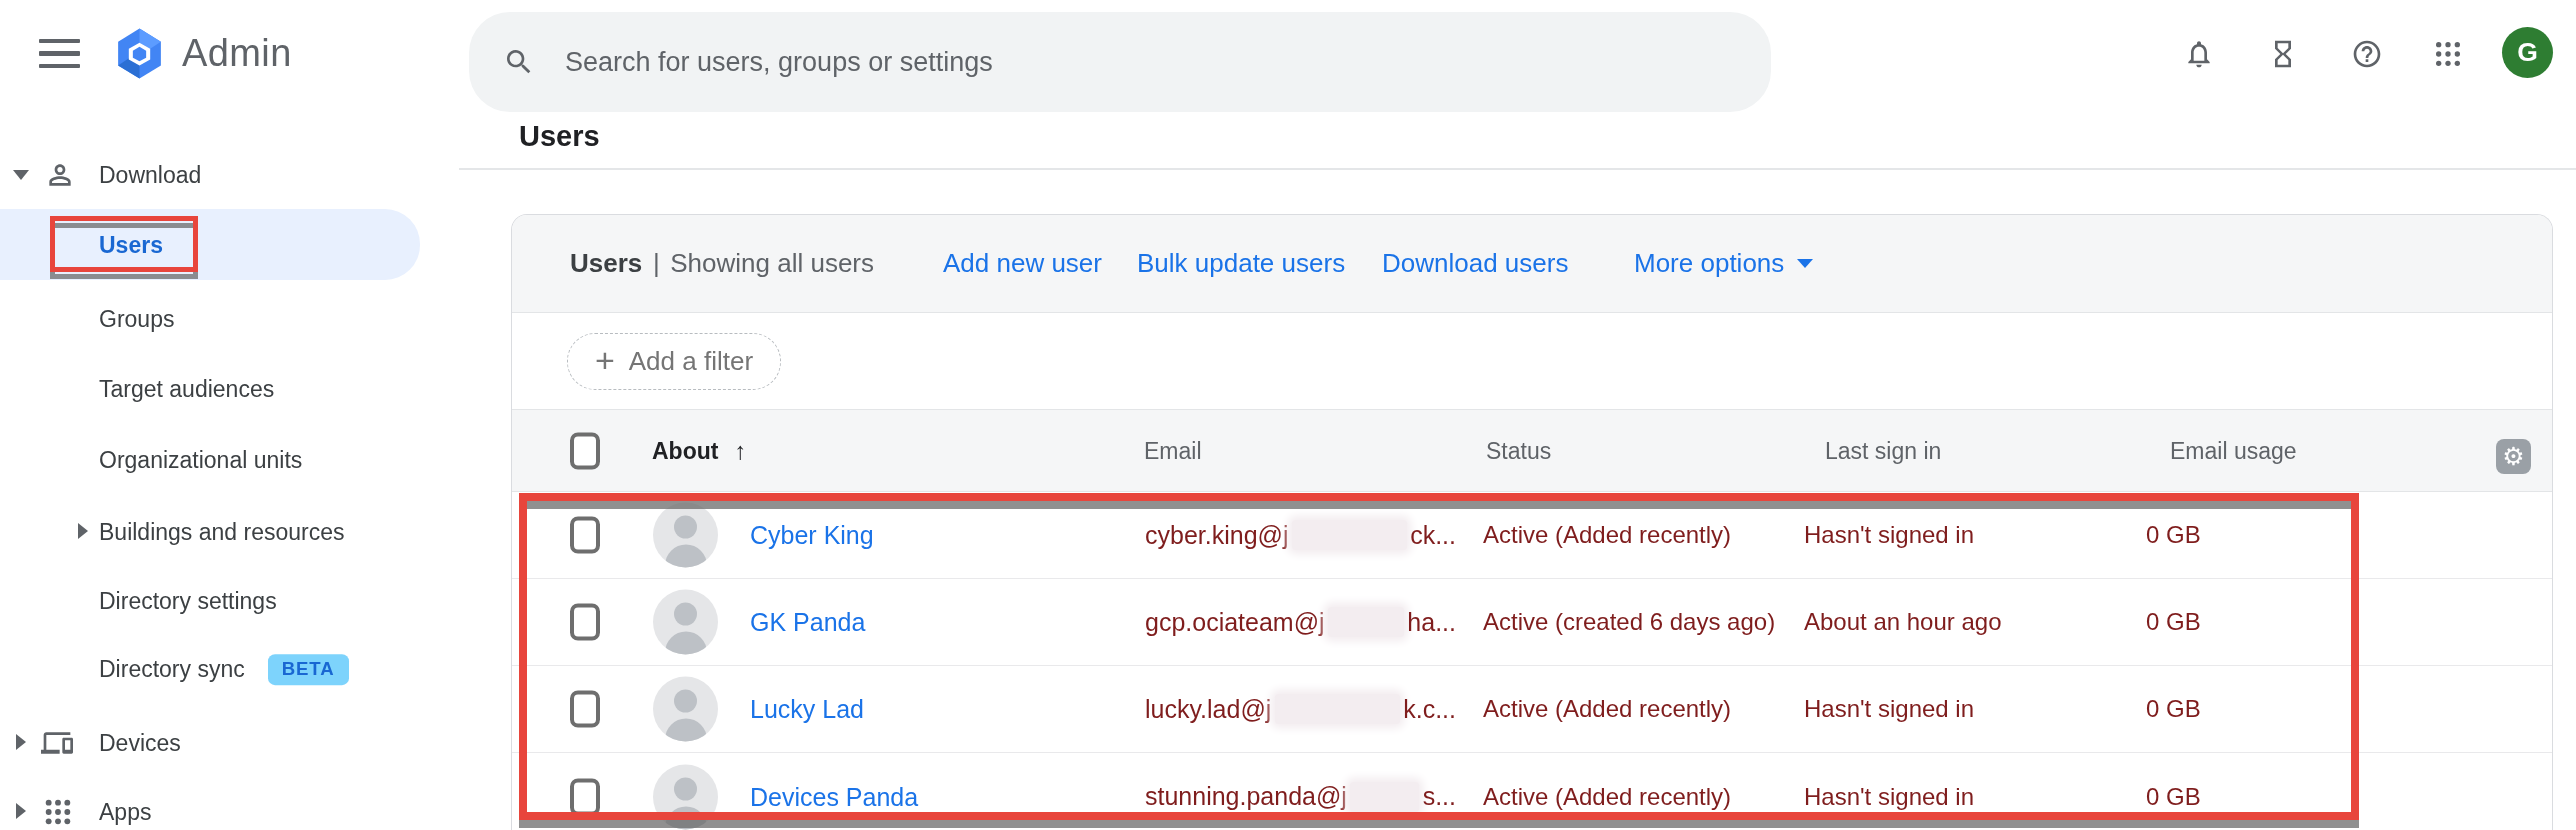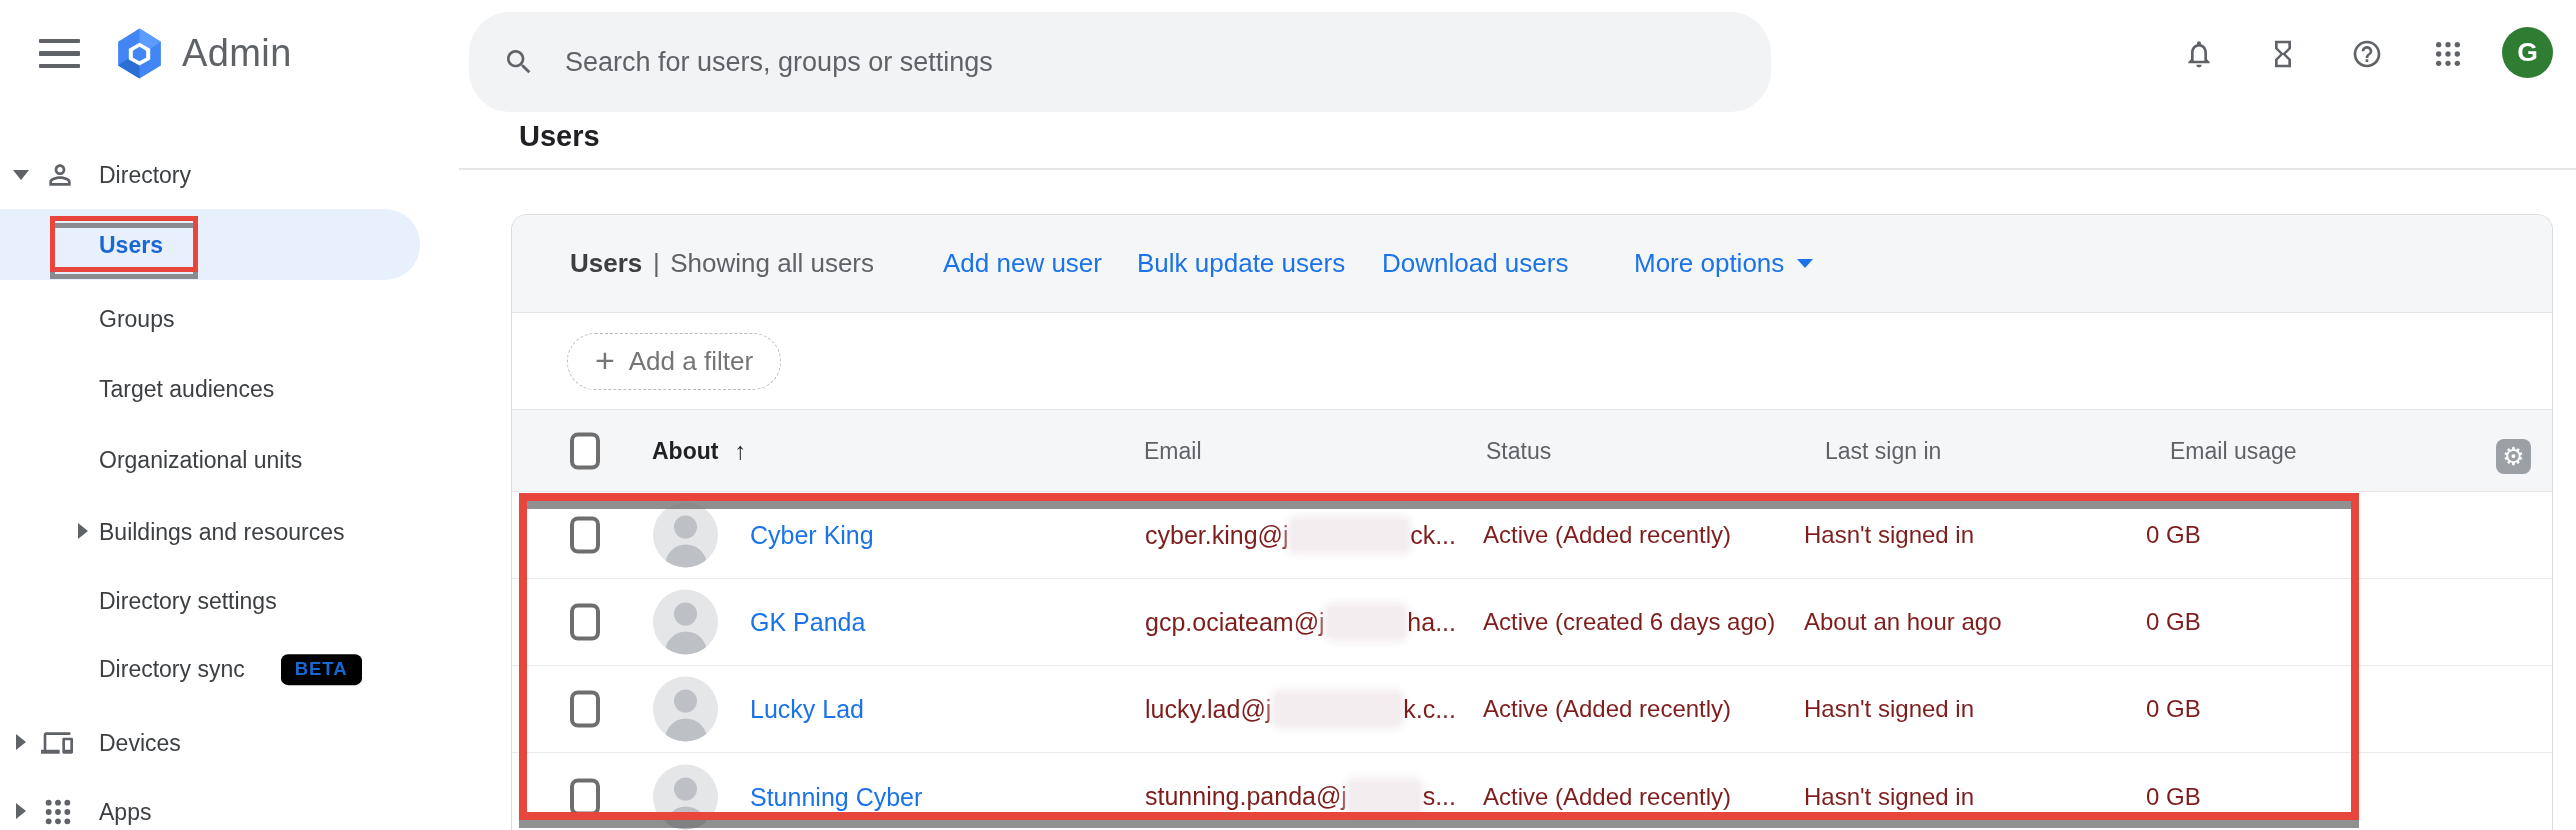--- a/index.html
+++ b/index.html
@@ -31,21 +31,21 @@
   .sidebar { position:absolute; left:0; top:106px; width:459px; height:724px; background:#fff; }
   .nav-row { position:absolute; left:0; width:459px; height:71px; cursor:pointer; }
   .nav-label { position:absolute; left:99px; top:50%; transform:translateY(-50%); font-size:23px; color:#3c4043; white-space:nowrap; }
   .nav-pill { background:#e8f0fe; border-radius:0 35px 35px 0; width:420px; }
   .nav-pill .nav-label { color:#1967d2; font-weight:bold; }
   .caret-down { position:absolute; left:13.3px; top:50%; margin-top:-4.4px; width:0; height:0;
     border-left:8.8px solid transparent; border-right:8.8px solid transparent; border-top:10.6px solid #5f6368; }
   .caret-right { position:absolute; top:50%; margin-top:-8.8px; width:0; height:0;
     border-top:8.8px solid transparent; border-bottom:8.8px solid transparent; border-left:10.6px solid #5f6368; }
   .nav-icon { position:absolute; left:44px; top:50%; transform:translateY(-50%); width:32px; height:32px; }
-  .beta-badge { display:inline-block; margin-left:36px; padding:4.4px 14px 5.3px; background:#000000; color:#1967d2;
+  .beta-badge { display:inline-block; margin-left:23px; padding:4.4px 14px 5.3px; background:#7dd3fc; color:#1967d2;
     font-size:18.6px; font-weight:bold; border-radius:7px; letter-spacing:0.9px; vertical-align:1.8px; }
 
   
   .page-title { position:absolute; left:519px; top:120px; font-size:29px; color:#202124; }
   .card { position:absolute; left:511px; top:214px; width:2042px; height:617px; background:#fff;
     border:1.8px solid #dadce0; border-bottom:none; border-radius:16px 16px 0 0; overflow:hidden; }
   .toolbar { position:absolute; left:0; top:0; width:100%; height:98px; background:#f5f6f7; border-bottom:1.8px solid #e3e5e7; }
   .tb-item { position:absolute; top:0; height:96px; display:flex; align-items:center; font-size:26px; white-space:nowrap; }
   .tb-title { left:58px; color:#3c4043; }
   .tb-title b { font-weight:bold; color:#3c4043; }
@@ -146,21 +146,21 @@
 </header>
 
 <div class="content-divider"></div>
 
 <nav class="sidebar">
   <div class="nav-row" style="top:33px">
     <span class="caret-down"></span>
     <svg class="nav-icon" viewBox="0 0 24 24">
       <path fill="#5f6368" d="M12 4C9.79 4 8 5.79 8 8s1.79 4 4 4 4-1.79 4-4-1.79-4-4-4zm0 2c1.1 0 2 .9 2 2s-.9 2-2 2-2-.9-2-2 .9-2 2-2zm0 7c-2.67 0-8 1.34-8 4v3h16v-3c0-2.66-5.33-4-8-4zm0 2c2.97 0 6 1.46 6 2.1v.9H6v-.9C6 16.46 9.03 15 12 15z"></path>
     </svg>
-    <span class="nav-label">Directory</span>
+    <span class="nav-label">Download</span>
   </div>
 
   <div class="nav-row nav-pill" style="top:103px">
     <span class="nav-label">Users</span>
   </div>
 
   <div class="nav-row" style="top:177px">
     <span class="nav-label">Groups</span>
   </div>
 
@@ -292,21 +292,21 @@
           <span>k.c...</span>
       </span>
       <span class="cell ustatus">Active (Added recently)</span>
       <span class="cell usignin">Hasn't signed in</span>
       <span class="cell uusage">0 GB</span>
     </div>
 
     <div class="urow">
       <span class="cb"></span>
       <span class="uavatar"></span>
-      <span class="cell uname">Stunning Cyber</span>
+      <span class="cell uname">Devices Panda</span>
       <span class="cell uemail">
         <span>stunning.panda@j</span>
           <span class="redacted"></span>
           <span>s...</span>
       </span>
       <span class="cell ustatus">Active (Added recently)</span>
       <span class="cell usignin">Hasn't signed in</span>
       <span class="cell uusage">0 GB</span>
     </div>
 

